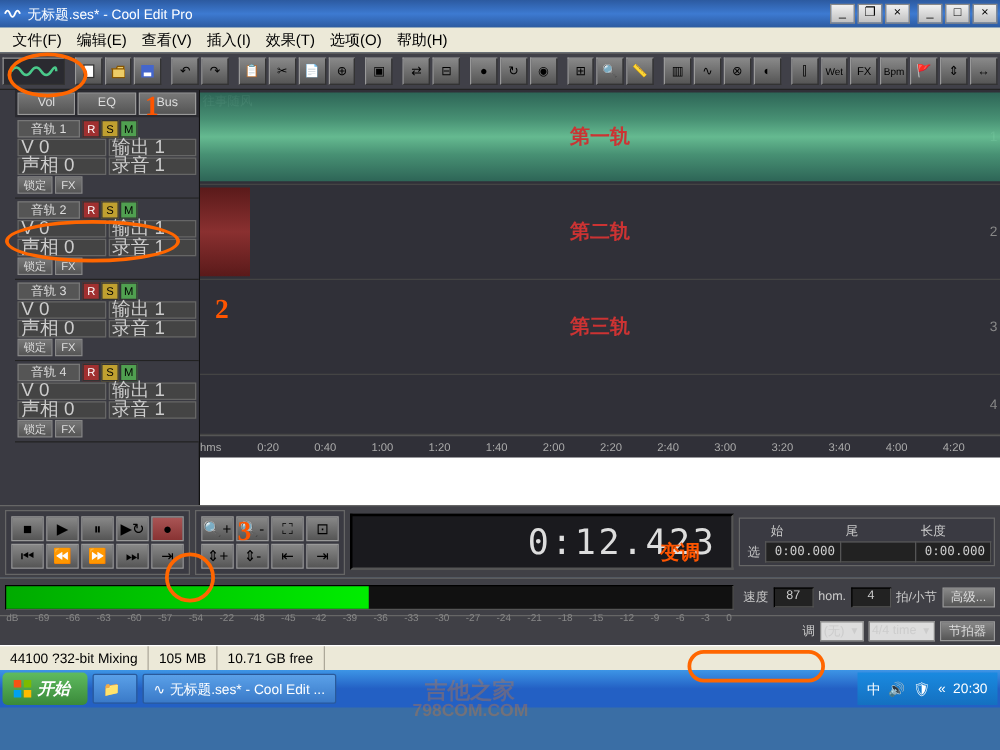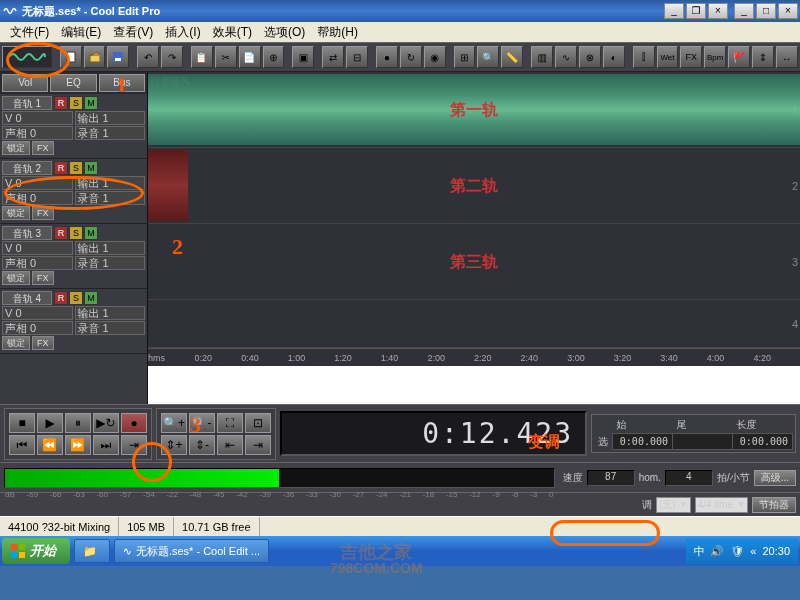--- a/index.html
+++ b/index.html
@@ -1,38 +1,38 @@
 <!DOCTYPE html>
 <html><head>
 <meta charset="utf-8">
 <style>
 * { margin: 0; padding: 0; box-sizing: border-box; font-family: "Microsoft YaHei", Tahoma, sans-serif; }
 body { background: #3a6ea5; width: 800px; height: 600px; overflow: hidden; position: relative; }
 .titlebar { height: 22px; background: linear-gradient(180deg,#2c5aa0,#3d7ad1,#2c5aa0); display: flex; align-items: center; padding: 0 2px; color: #fff; font-size: 11px; }
 .titlebar .icon { width: 16px; height: 16px; margin-right: 4px; display: flex; align-items: center; justify-content: center; }
-.titlebar .title { flex: 1; font-weight: bold; }
+.titlebar .title { flex: 1; font-weight: normal; }
 .winbtn { width: 20px; height: 16px; background: linear-gradient(#f0f0f0,#c0c0c0); border: 1px solid #888; margin-left: 2px; font-size: 10px; text-align: center; line-height: 13px; color: #000; }
 .menubar { height: 20px; background: #ece9d8; display: flex; align-items: center; padding: 0 4px; font-size: 12px; color: #000; }
 .menubar span { padding: 2px 6px; cursor: default; text-align: center; }
 .toolbar-row { height: 30px; background: #404048; display: flex; align-items: center; padding: 2px; gap: 2px; border-top: 1px solid #666; border-bottom: 1px solid #222; }
 .tb-btn { width: 22px; height: 22px; background: linear-gradient(180deg,#888,#555); border: 1px solid #999; border-right-color:#333; border-bottom-color:#333; display: flex; align-items: center; justify-content: center; font-size: 10px; color: #000; }
 .tb-sep { width: 4px; }
 .main-area { display: flex; height: 332px; background: #2a2a30; }
-.track-panel { width: 148px; background: #3a3a42; border-right: 1px solid #111; }
+.track-panel { width: 160px; background: #3a3a42; border-right: 1px solid #111; padding-left: 12px; }
 .view-tabs { height: 22px; display: flex; gap: 2px; padding: 2px; background: #2a2a30; }
 .view-tab { flex: 1; background: linear-gradient(#777,#555); border: 1px solid #999; font-size: 10px; text-align: center; line-height: 16px; color: #ddd; }
 .track-head { background: #3a3a42; padding: 2px; border-bottom: 1px solid #222; }
 .track-row { display: flex; align-items: center; gap: 2px; margin-bottom: 1px; }
 .track-label { width: 50px; height: 14px; background: #555; color: #ddd; font-size: 10px; text-align: center; line-height: 14px; border: 1px solid #777; }
 .rsm { display: flex; gap: 1px; }
 .rsm-btn { width: 14px; height: 14px; font-size: 9px; text-align: center; line-height: 12px; border: 1px solid #333; }
 .rsm-r { background: #a03030; color: #fff; }
 .rsm-s { background: #c0a030; color: #000; }
 .rsm-m { background: #50a050; color: #000; }
-.track-field { height: 14px; background: #444; color: #ccc; font-size: 11px; border: 1px solid #666; padding: 0 2px; line-height: 12px; flex: 1; }
+.track-field { height: 14px; background: #444; color: #ccc; font-size: 15px; border: 1px solid #666; padding: 0 2px; line-height: 12px; flex: 1; }
 .track-btn { height: 14px; background: linear-gradient(#777,#555); color: #ddd; font-size: 9px; border: 1px solid #888; padding: 0 4px; line-height: 12px; }
 .timeline-area { flex: 1; background: #ffffff; position: relative; }
 .track-lane { height: 76px; border-bottom: 1px solid #444; position: relative; background: #303038; }
 .track-lane .num { position: absolute; right: 2px; top: 50%; transform: translateY(-50%); color: #888; font-size: 11px; }
 .waveform { position: absolute; left: 0; top: 2px; right: 0; bottom: 2px; background: linear-gradient(180deg,#2d6b5a 0%,#4a9b7a 30%,#6bc99a 50%,#4a9b7a 70%,#2d6b5a 100%); opacity: 0.9; }
 .waveform-rec { position: absolute; left: 0; top: 2px; width: 40px; bottom: 2px; background: linear-gradient(180deg,#5a1a1a,#8a3030,#5a1a1a); }
 .lane-label { position: absolute; left: 50%; top: 50%; transform: translate(-50%,-50%); color: #cc3333; font-size: 16px; font-weight: bold; pointer-events: none; }
 .lane-name { position: absolute; left: 2px; top: 2px; color: #999; font-size: 10px; }
 .time-ruler { height: 18px; background: #303038; border-top: 1px solid #555; display: flex; align-items: center; font-size: 9px; color: #aaa; position: relative; }
 .time-ruler span { position: absolute; }
@@ -44,21 +44,21 @@
 .time-display { flex: 1; background: #1a1a1e; border: 2px inset #555; color: #ddd; font-size: 28px; font-family: monospace; text-align: right; padding: 4px 12px; letter-spacing: 2px; }
 .sel-group { background: #3a3a42; border: 1px solid #666; padding: 2px; font-size: 10px; color: #ccc; }
 .sel-group table { border-collapse: collapse; }
 .sel-group td { padding: 1px 4px; }
 .sel-val { background: #222; border: 1px inset #555; width: 60px; text-align: right; font-family: monospace; }
 .meter-row { height: 30px; background: #404046; display: flex; align-items: center; padding: 2px 4px; gap: 8px; border-top: 1px solid #666; }
 .level-meter { flex: 1; height: 20px; background: #111; border: 1px inset #555; position: relative; }
 .level-fill { position: absolute; left: 0; top: 0; bottom: 0; width: 50%; background: linear-gradient(90deg,#0a0,#0c0,#0e0); }
 .db-scale { position: absolute; left:0; right:0; bottom:-12px; display:flex; justify-content:space-between; font-size:8px; color:#888; }
 .tempo-group { display: flex; align-items: center; gap: 4px; font-size: 10px; color: #ccc; }
-.tempo-field { background: #222; border: 1px inset #555; width: 48px; height: 16px; text-align: center; color: #ccc; font-size: 10px; }
+.tempo-field { background: #222; border: 1px inset #555; width: 32px; height: 16px; text-align: center; color: #ccc; font-size: 10px; }
 .combo { background: #ddd; border: 1px solid #888; height: 16px; font-size: 10px; padding: 0 2px; display: flex; align-items: center; }
 .combo .arr { margin-left: 4px; font-size: 8px; }
 .sm-btn { background: linear-gradient(#888,#555); border: 1px solid #999; height: 16px; padding: 0 6px; font-size: 10px; color: #ddd; }
 .statusbar { height: 20px; background: #ece9d8; display: flex; align-items: center; font-size: 11px; color: #000; border-top: 1px solid #fff; }
 .statusbar .cell { border-right: 1px solid #aca899; padding: 0 8px; height: 100%; display: flex; align-items: center; }
 .taskbar { height: 30px; background: linear-gradient(180deg,#3d95e6,#2360c4,#2360c4); display: flex; align-items: center; padding: 0 2px; gap: 4px; }
 .start-btn { height: 26px; background: linear-gradient(180deg,#5fbb5f,#3a8a3a); border-radius: 4px; padding: 0 14px 0 8px; color: #fff; font-weight: bold; font-size: 13px; font-style: italic; display: flex; align-items: center; gap: 4px; }
 .task-item { height: 24px; background: linear-gradient(180deg,#5aa0e8,#3a7ac8); border: 1px solid #2a5a9a; border-radius: 2px; padding: 0 8px; color: #fff; font-size: 11px; display: flex; align-items: center; gap: 4px; max-width: 160px; }
 .tray { margin-left: auto; height: 26px; background: linear-gradient(180deg,#1a8ae0,#1470c0); padding: 0 8px; display: flex; align-items: center; gap: 6px; color: #fff; font-size: 11px; }
 .annotation { position: absolute; pointer-events: none; }

